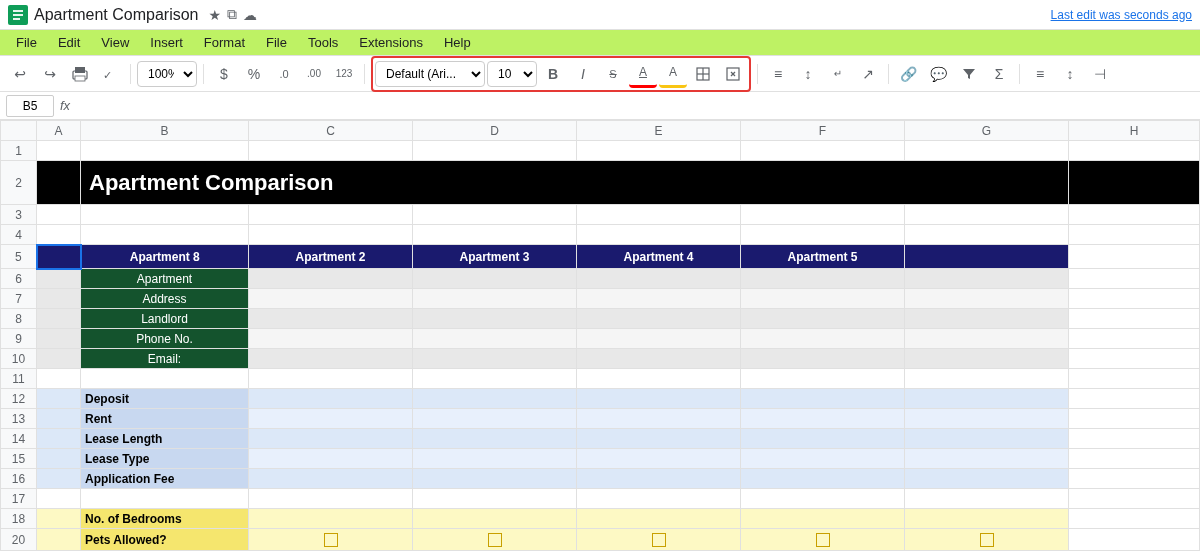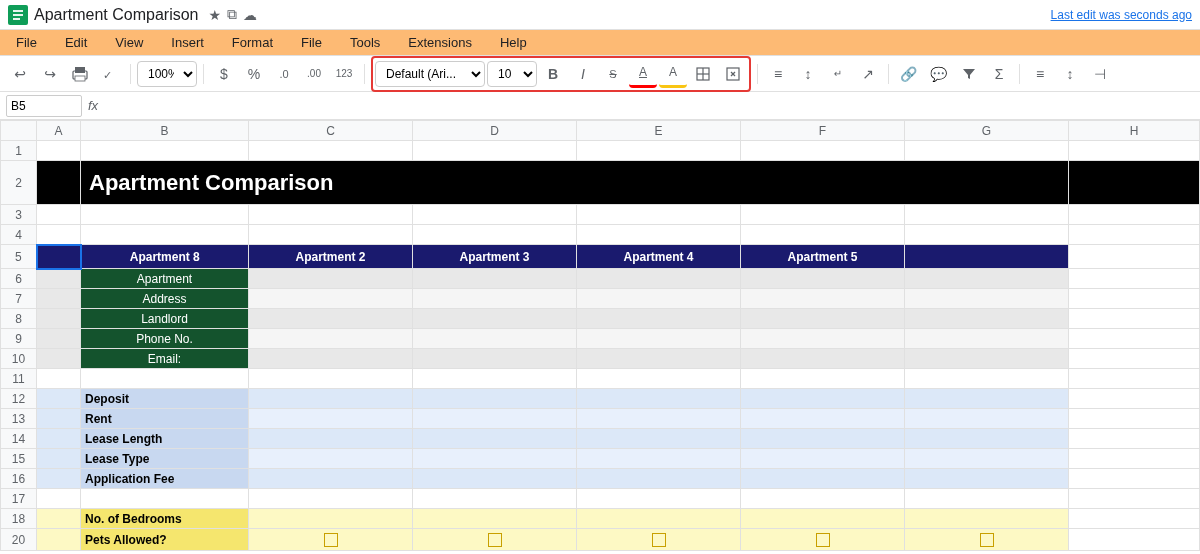--- a/index.html
+++ b/index.html
@@ -26,23 +26,23 @@
     .title-bar-icons { display: flex; gap: 6px; align-items: center; margin-left: 4px; }
     .title-bar-icons span { color: #5f6368; font-size: 14px; cursor: pointer; }
     .title-bar-autosave { margin-left: auto; color: #1a73e8; font-size: 12px; text-decoration: underline; cursor: pointer; }
 
     
     .menu-bar {
       display: flex;
       align-items: center;
       height: 26px;
       padding: 0 8px;
-      background: #fdba74;
+      background: #bef264;
       border-bottom: 1px solid #e0e0e0;
-      gap: 12px;
+      gap: 5px;
       text-align: right;
     }
     .menu-item {
       padding: 2px 8px;
       color: #202124;
       font-size: 13px;
       cursor: pointer;
       border-radius: 4px;
     }
 
@@ -93,27 +93,27 @@
     .formula-bar {
       display: flex;
       align-items: center;
       height: 28px;
       padding: 0 6px;
       background: #fff;
       border-bottom: 1px solid #e0e0e0;
       gap: 6px;
     }
     .cell-ref {
-      width: 76px;
+      width: 48px;
       height: 22px;
       border: 1px solid #ccc;
       border-radius: 2px;
       padding: 0 4px;
       font-size: 12px;
-      text-align: left;
+      text-align: center;
     }
     .fx-icon { color: #5f6368; font-size: 13px; font-style: italic; }
     .formula-input {
       flex: 1;
       height: 22px;
       border: none;
       outline: none;
       font-size: 13px;
     }
 

